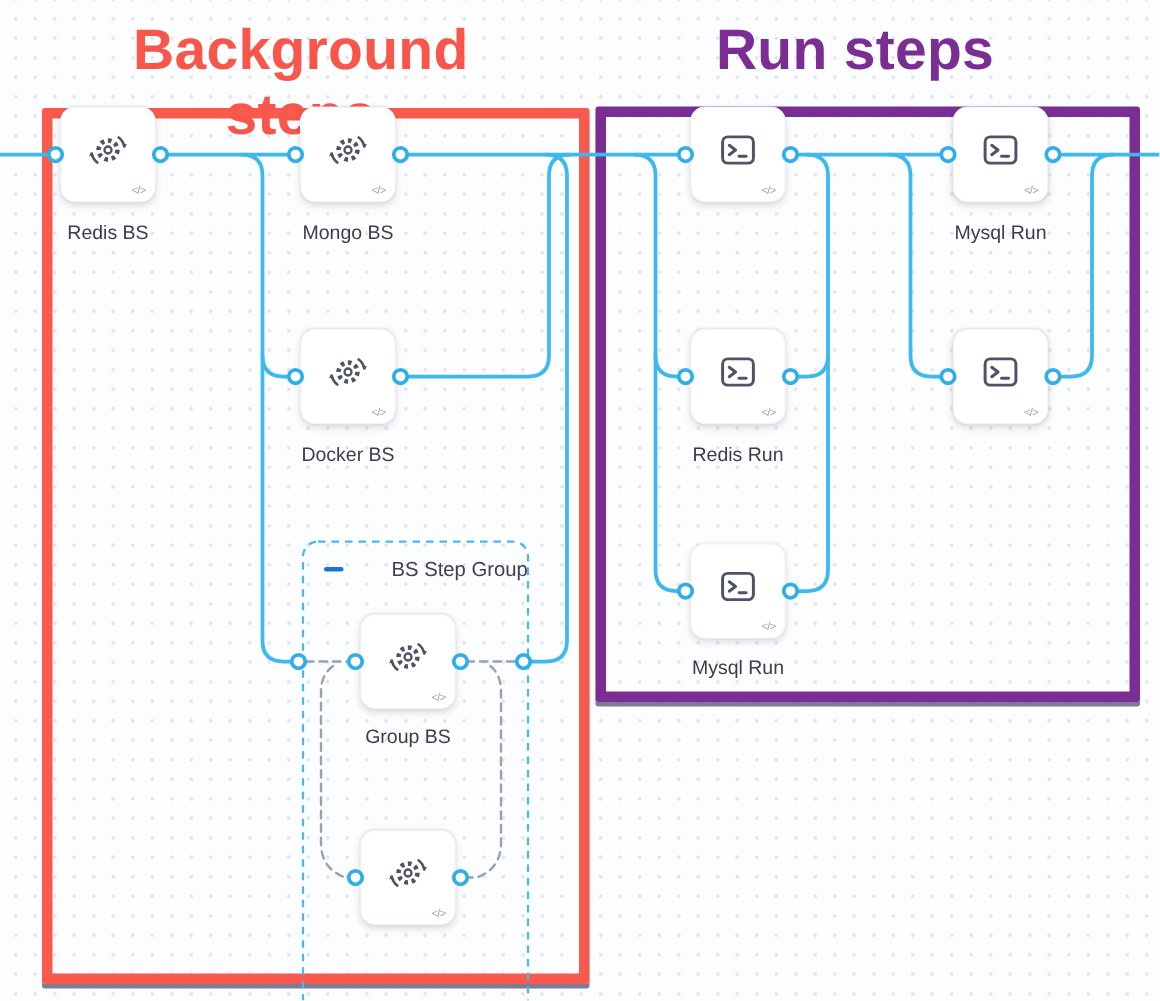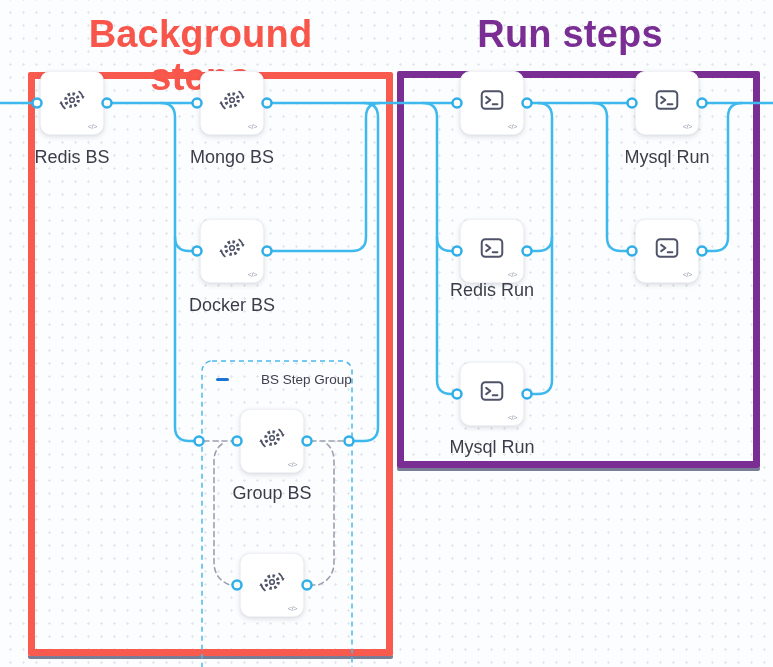--- a/index.html
+++ b/index.html
@@ -19,21 +19,21 @@
   .frame.red{border:7px solid #F85A4D;}
   .frame.purple{border:7px solid #7A2E94;}
   svg.layer{position:absolute;left:0;top:0;z-index:2;pointer-events:none;}
   svg.ports{z-index:4;}
   .node{position:absolute;z-index:3;width:64px;height:64px;background:#fff;border-radius:10px;
         border:1px solid #F1F2F6;box-sizing:border-box;
         box-shadow:0 2px 5px rgba(50,60,90,.16), 0 0 1px rgba(50,60,90,.12);
         display:flex;align-items:center;justify-content:center;}
   .node svg.nicon{width:28px;height:28px;margin-top:-6px;}
   .badge{position:absolute;right:6px;bottom:3px;font-size:7.5px;color:#9EA2B2;letter-spacing:-0.5px;}
-  .nlabel{position:absolute;z-index:3;width:130px;text-align:center;font-size:18px;color:#3B3E4A;}
+  .nlabel{position:absolute;z-index:3;width:130px;text-align:center;font-size:13px;color:#3B3E4A;}
   .group-label{position:absolute;z-index:3;display:flex;align-items:center;gap:8px;
                font-size:13.5px;color:#3E4150;}
   .minus{display:inline-block;width:13px;height:3px;background:#1B74D2;border-radius:2px;}
 </style>
 </head>
 <body>
 
 <div id="canvas">
 
   <div class="frame red" style="left:28px;top:72px;width:365px;height:584px;"></div>
@@ -170,21 +170,21 @@
   <div class="node" style="left:460px;top:219px;">
     <svg class="nicon" viewBox="0 0 24 24">
       <g fill="none" stroke="#4F5368" stroke-width="1.7" stroke-linecap="round" stroke-linejoin="round">
         <rect x="3.2" y="4.5" width="17.6" height="15" rx="3"></rect>
         <path d="M7,9.3 L10.6,12 L7,14.7"></path>
         <path d="M12.6,15.6 H16.6"></path>
       </g>
     </svg>
     <span class="badge">&lt;/&gt;</span>
   </div>
-  <div class="nlabel" style="left:427px;top:280px;text-align:center;">Redis Run</div>
+  <div class="nlabel" style="left:427px;top:295px;text-align:center;">Redis Run</div>
 
   <div class="node" style="left:635px;top:219px;">
     <svg class="nicon" viewBox="0 0 24 24">
       <g fill="none" stroke="#4F5368" stroke-width="1.7" stroke-linecap="round" stroke-linejoin="round">
         <rect x="3.2" y="4.5" width="17.6" height="15" rx="3"></rect>
         <path d="M7,9.3 L10.6,12 L7,14.7"></path>
         <path d="M12.6,15.6 H16.6"></path>
       </g>
     </svg>
     <span class="badge">&lt;/&gt;</span>

